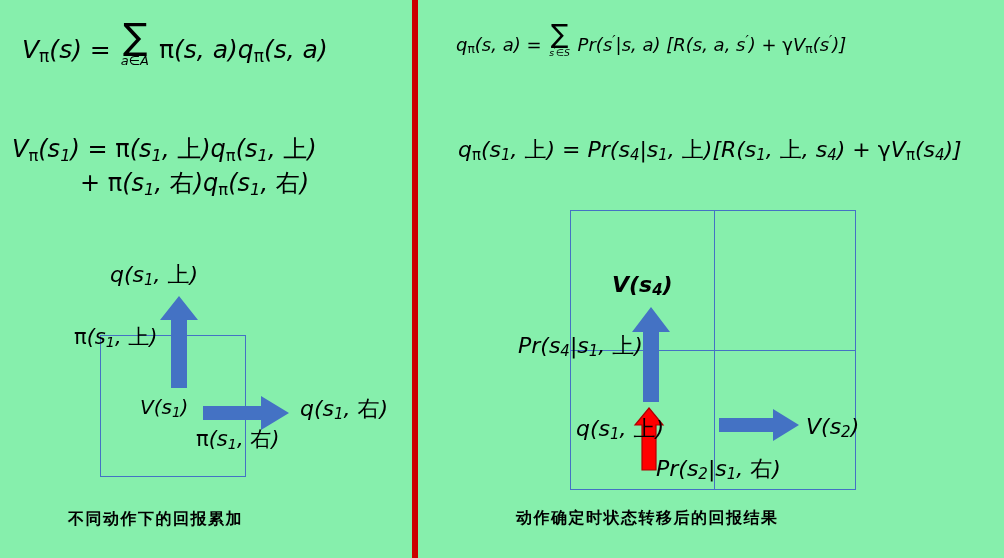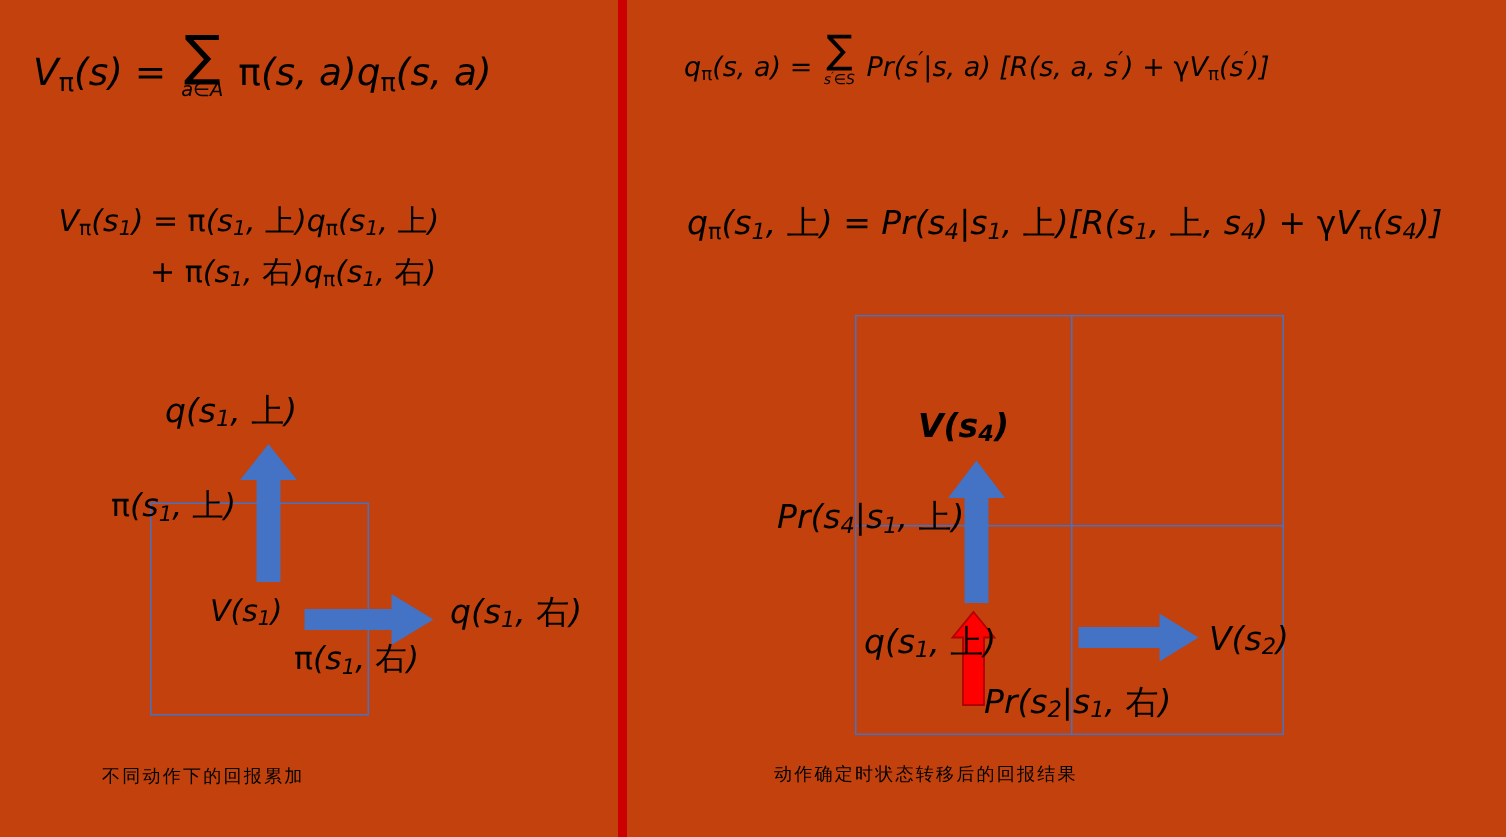--- a/index.html
+++ b/index.html
@@ -12,21 +12,21 @@
     height: 558px;
     position: relative;
     overflow: hidden;
     font-family: "DejaVu Sans", "Liberation Sans", sans-serif;
     color: #000000;
   }
 
   .slide {
     position: absolute;
     inset: 0;
-    background: #c2410c;
+    background: #86efac;
   }
 
   
   .divider {
     position: absolute;
     left: 412px;
     top: 0px;
     width: 6px;
     height: 558px;
     background: #CC0000;
@@ -79,22 +79,22 @@
     font-size: 0.52em;
     font-style: italic;
     line-height: 1;
     margin-top: 1px;
   }
 
   
   .caption {
     position: absolute;
     font-family: "DejaVu Sans", "Liberation Sans", sans-serif;
-    font-weight: normal;
-    font-size: 12px;
+    font-weight: bold;
+    font-size: 16px;
     letter-spacing: 1.5px;
     color: #000000;
     white-space: nowrap;
   }
 
   
   .cell-box {
     position: absolute;
     border: 1px solid #4472C4;
     box-sizing: border-box;
@@ -119,24 +119,24 @@
 
   <div class="math" style="left:22px; top:20px; font-size:25px;">
     <span class="nonit" style="font-style:italic;">V</span><sub style="font-style:normal;">π</sub>(<span>s</span>) =
     <span class="sum">
       <span class="big">∑</span>
       <span class="idx">a∈A</span>
     </span>
     <span style="font-style:normal;">π</span>(<span>s</span>, <span>a</span>)<span>q</span><sub style="font-style:normal;">π</sub>(<span>s</span>, <span>a</span>)
   </div>
 
-  <div class="math" style="left:39px; top:136px; font-size:20px;">
+  <div class="math" style="left:12px; top:136px; font-size:24px;">
     V<sub style="font-style:normal;">π</sub>(s<sub>1</sub>) = <span style="font-style:normal;">π</span>(s<sub>1</sub>, <span class="up">上</span>)q<sub style="font-style:normal;">π</sub>(s<sub>1</sub>, <span class="up">上</span>)
   </div>
-  <div class="math" style="left:100px; top:170px; font-size:20px;">
+  <div class="math" style="left:80px; top:170px; font-size:24px;">
     + <span style="font-style:normal;">π</span>(s<sub>1</sub>, <span class="rt">右</span>)q<sub style="font-style:normal;">π</sub>(s<sub>1</sub>, <span class="rt">右</span>)
   </div>
 
   <div class="cell-box" style="left:100px; top:335px; width:146px; height:142px;"></div>
 
   <svg class="arrow-svg" style="left:158px; top:296px;" width="42" height="92" viewBox="0 0 42 92">
     <polygon points="21,0 40,24 29,24 29,92 13,92 13,24 2,24" fill="#4472C4"></polygon>
   </svg>
 
   <svg class="arrow-svg" style="left:203px; top:396px;" width="86" height="34" viewBox="0 0 86 34">

